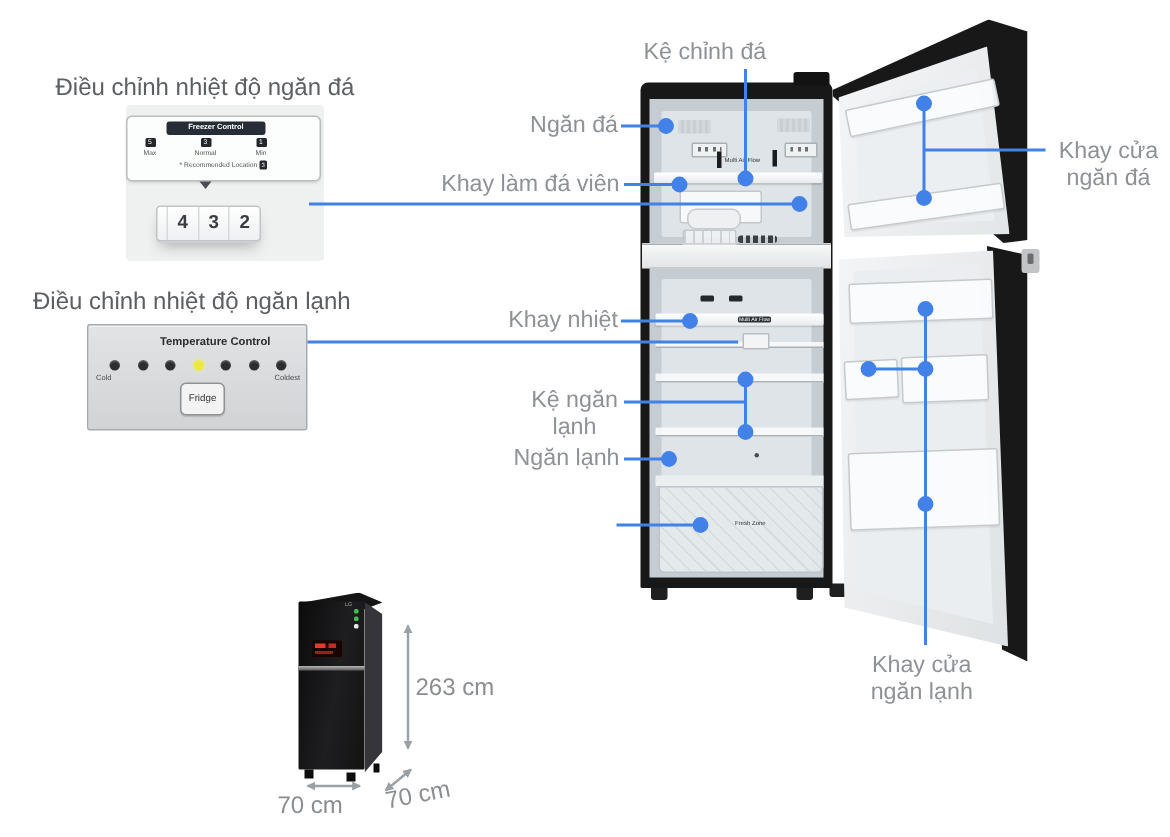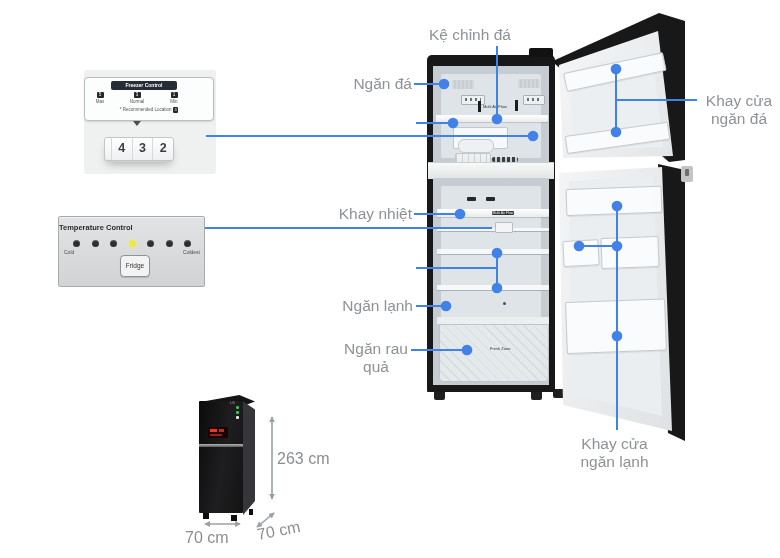--- a/index.html
+++ b/index.html
@@ -32,21 +32,21 @@
   .fc-dial{left:104px;top:137px;width:68px;height:22px;background:linear-gradient(#ffffff,#eef0f1);
            border:1px solid #c2c5c7;border-radius:3px;display:flex;z-index:2;
            box-shadow:0 1px 0 #cfd2d4,0 6px 9px -3px rgba(0,0,0,.28);}
   .fc-cell{flex:1;border-left:1px solid #d7dadc;text-align:center;font-size:12.5px;font-weight:600;
            color:#3a3e42;line-height:21px;}
   .fc-cell.sliver{flex:0 0 6px;border-left:none;}
 
   
   .tc-panel{left:58px;top:216px;width:145px;height:69px;background:linear-gradient(#e2e3e5,#d2d3d5);
             border:1px solid #a8abad;border-radius:2px;z-index:2;box-shadow:inset 0 1px 0 #f0f1f2;}
-  .tc-header{position:absolute;left:0;top:6px;width:100%;text-align:left;font-size:7.5px;font-weight:bold;color:#2b2b2b;}
+  .tc-header{position:absolute;left:0;top:6px;width:100%;text-align:center;font-size:7.5px;font-weight:bold;color:#2b2b2b;padding-left:12px;}
   .tc-dots{position:absolute;left:14px;top:23px;width:118px;display:flex;justify-content:space-between;}
   .tc-dot{width:7px;height:7px;border-radius:50%;background:#2e2e2e;box-shadow:inset 0 1px 1px rgba(255,255,255,.25);}
   .tc-dot.active{background:#ece93f;box-shadow:0 0 3px #f3f07a;}
   .tc-scale-left{position:absolute;left:5px;top:32px;font-size:5px;color:#4a4a4a;}
   .tc-scale-right{position:absolute;right:4px;top:32px;font-size:5px;color:#4a4a4a;}
   .tc-btn{position:absolute;left:61px;top:38px;width:28px;height:20px;background:#f3f3f3;border:1px solid #8f9294;
           border-radius:4px;font-size:6.5px;color:#333;text-align:center;line-height:19px;
           box-shadow:0 1px 1px rgba(0,0,0,.15);}
 
   
@@ -132,20 +132,21 @@
   .mf-foot{position:absolute;background:#0d0d0d;}
 
   
   #overlay{position:absolute;left:0;top:0;z-index:5;pointer-events:none;}
 </style>
 </head>
 <body>
 
 <div id="stage">
 
+  <div class="section-title" style="left:37px;top:50px;">Điều chỉnh nhiệt độ ngăn đá</div>
 
   <div class="abs fc-backdrop"></div>
 
   <div class="abs fc-plate">
     <div class="fc-header">Freezer Control</div>
     <div class="fc-row">
       <div class="fc-ind">
         <div class="fc-ind-box">5</div>
         <div class="fc-ind-lab">Max</div>
       </div>
@@ -164,20 +165,21 @@
     </div>
   </div>
   <div class="abs fc-pointer"></div>
   <div class="abs fc-dial">
     <div class="fc-cell sliver"></div>
     <div class="fc-cell">4</div>
     <div class="fc-cell">3</div>
     <div class="fc-cell">2</div>
   </div>
 
+  <div class="section-title" style="left:22px;top:193px;">Điều chỉnh nhiệt độ ngăn lạnh</div>
 
   <div class="abs tc-panel">
     <div class="tc-header">Temperature Control</div>
     <div class="tc-dots">
       <div class="tc-dot"></div>
       <div class="tc-dot"></div>
       <div class="tc-dot"></div>
       <div class="tc-dot active"></div>
       <div class="tc-dot"></div>
       <div class="tc-dot"></div>
@@ -251,30 +253,31 @@
     <div class="bin fd-bin2a"></div>
     <div class="bin fd-bin2b"></div>
     <div class="bin fd-bin3"></div>
   </div>
   <div class="abs hinge-mid">
       <i></i>
     </div>
 
   <div class="callout-label" style="left:429px;top:26px;">Kệ chỉnh đá</div>
   <div class="callout-label" style="right:368px;top:75px;">Ngăn đá</div>
+  <div class="callout-label" style="right:367px;top:114px;">Khay làm đá viên</div>
   <div class="callout-label center" style="left:698px;top:92px;width:82px;">
     <div>Khay cửa</div>
     <div>ngăn đá</div>
   </div>
   <div class="callout-label" style="right:368px;top:205px;">Khay nhiệt</div>
+  <div class="callout-label center" style="left:343px;top:258px;width:80px;">
+    <div>Kệ ngăn</div>
+    <div>lạnh</div>
+  </div>
   <div class="callout-label" style="right:367px;top:297px;">Ngăn lạnh</div>
-  <div class="callout-label center" style="left:336px;top:340px;width:80px;">
-    <div>Ngăn rau</div>
-    <div>quả</div>
-  </div>
   <div class="callout-label center" style="left:566px;top:435px;width:97px;">
     <div>Khay cửa</div>
     <div>ngăn lạnh</div>
   </div>
 
   <div class="abs mini">
     <div class="mf-top"></div>
     <div class="mf-front"></div>
     <div class="mf-side"></div>
     <div class="mf-divider"></div>

